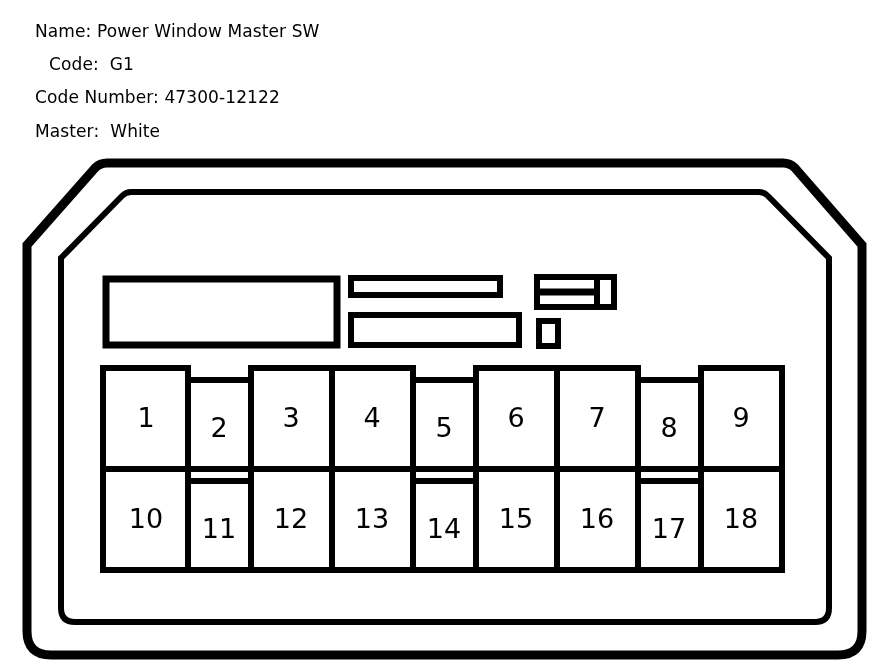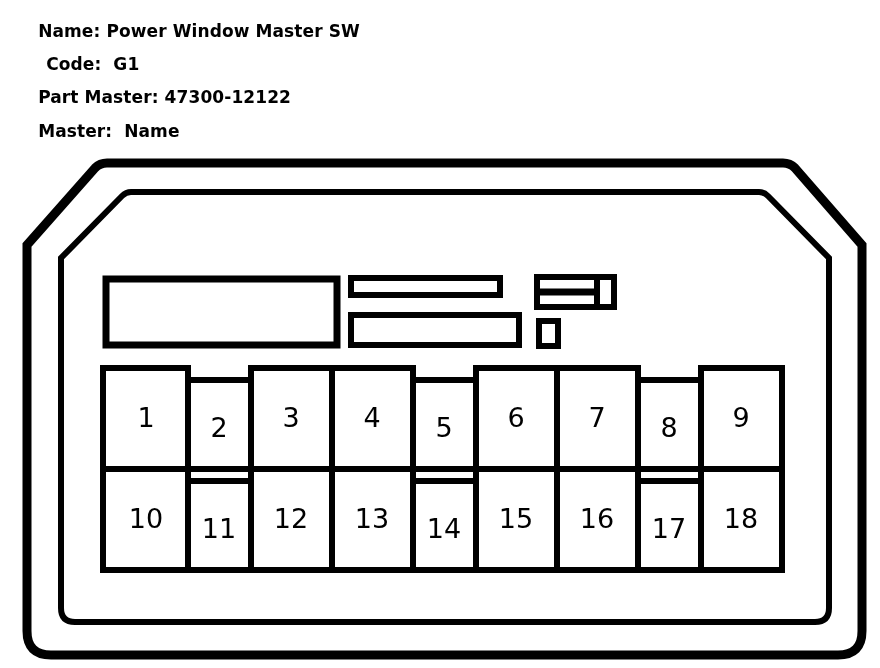--- a/index.html
+++ b/index.html
@@ -22,30 +22,30 @@
   }
   .info-block {
     position: absolute;
     left: 0px;
     top: 0px;
     width: 600px;
   }
   .info-line {
     display: block;
     font-size: 17px;
-    font-weight: bold;
+    font-weight: normal;
     color: #000000;
     line-height: 1;
     white-space: pre;
     letter-spacing: 0.1px;
   }
   .info-line .lbl { }
   .info-line .val { }
   .l0 { position: absolute; left: 2px; top: 6px; }
-  .l1 { position: absolute; left: 10px; top: 39px; }
+  .l1 { position: absolute; left: 16px; top: 39px; }
   .l2 { position: absolute; left: 2px; top: 72px; }
   .l3 { position: absolute; left: 2px; top: 106px; }
 
   svg.connector {
     position: absolute;
     left: 0;
     top: 0;
     width: 880px;
     height: 668px;
   }
@@ -72,24 +72,24 @@
 <div id="root">
 
   <div class="info-block">
     <div class="info-line l0">
       <span class="lbl">Name:</span><span> </span><span class="val">Power Window Master SW</span>
     </div>
     <div class="info-line l1">
       <span class="lbl">Code:</span><span>  </span><span class="val">G1</span>
     </div>
     <div class="info-line l2">
-      <span class="lbl">Part Master:</span><span> </span><span class="val">47300-12122</span>
+      <span class="lbl">Code Number:</span><span> </span><span class="val">47300-12122</span>
     </div>
     <div class="info-line l3">
-      <span class="lbl">Master:</span><span>  </span><span class="val">Name</span>
+      <span class="lbl">Master:</span><span>  </span><span class="val">White</span>
     </div>
   </div>
 
   <svg class="connector" viewBox="0 0 880 668" xmlns="http://www.w3.org/2000/svg">
 
     <path class="stroke-shape outer-shell" d="M 27,282
              L 27,245
              L 95,168
              Q 100,163 107,163
              L 783,163

